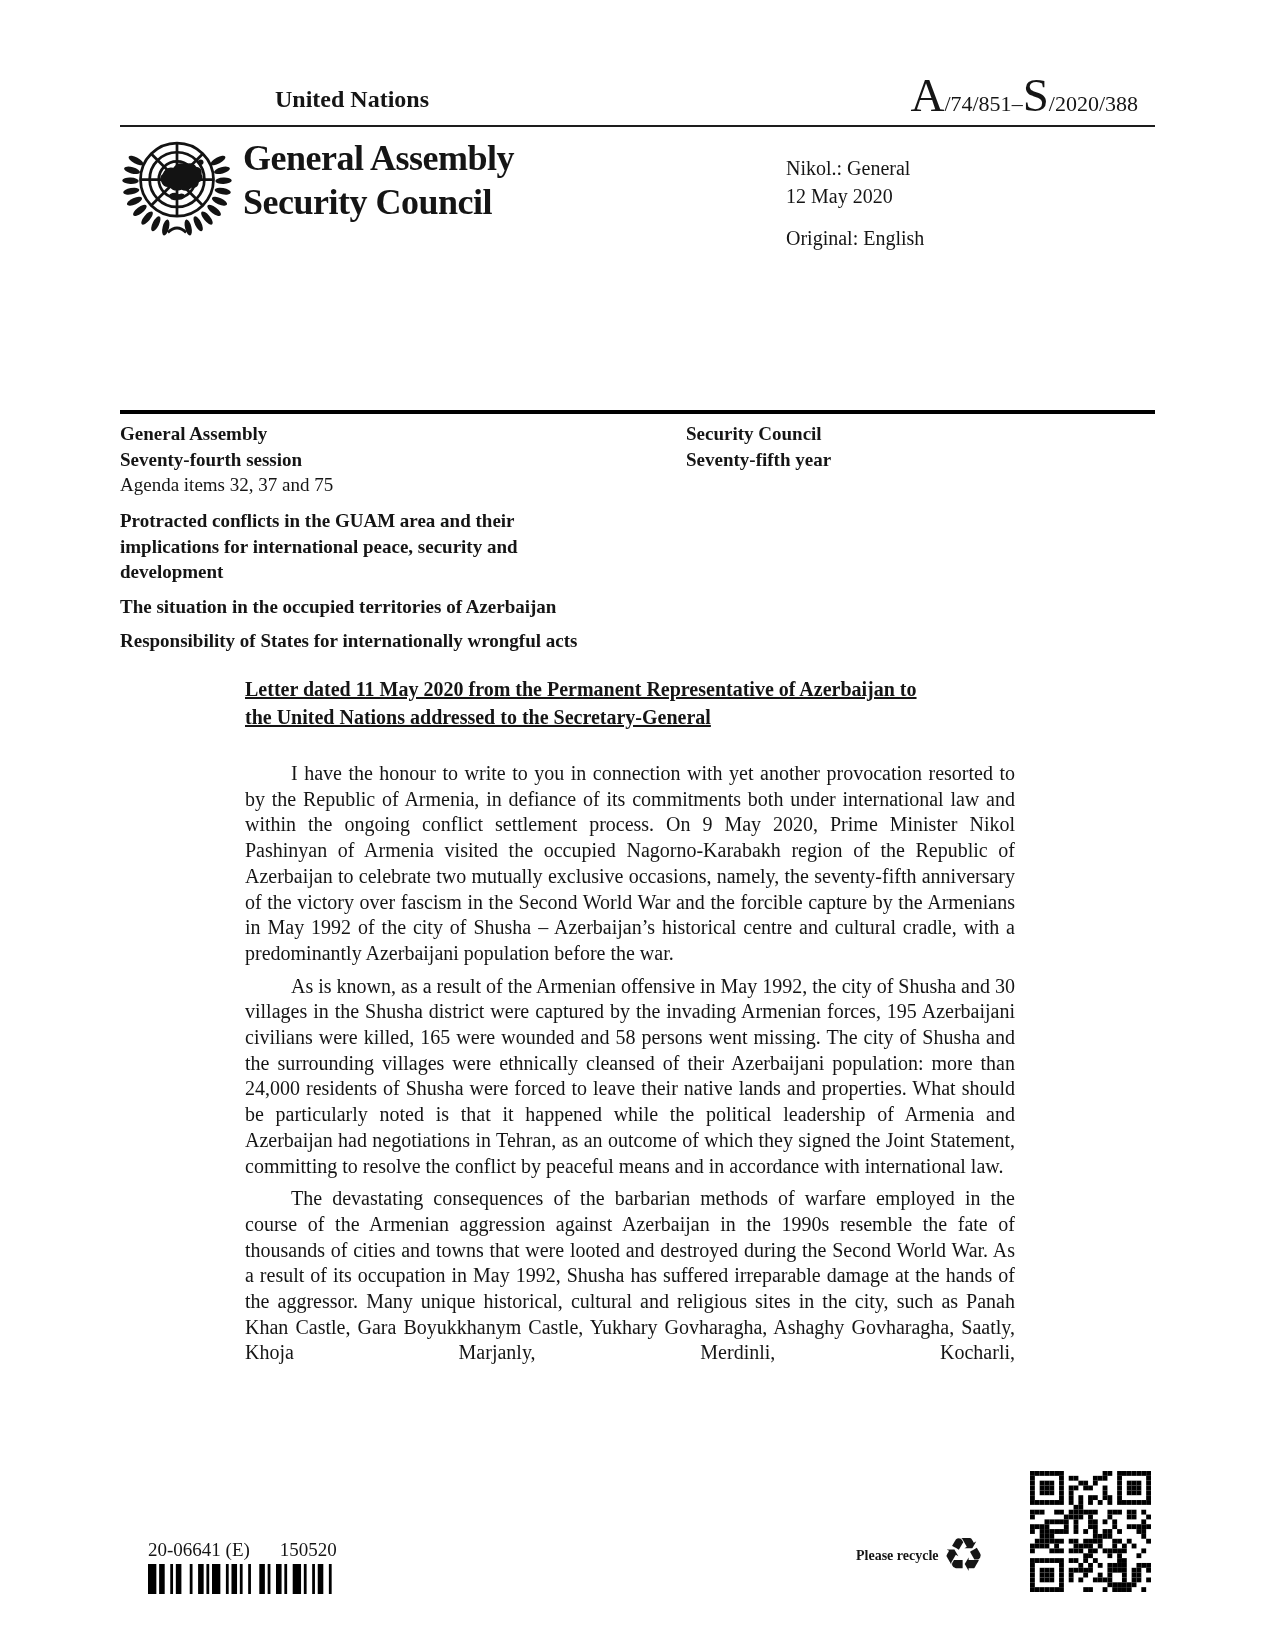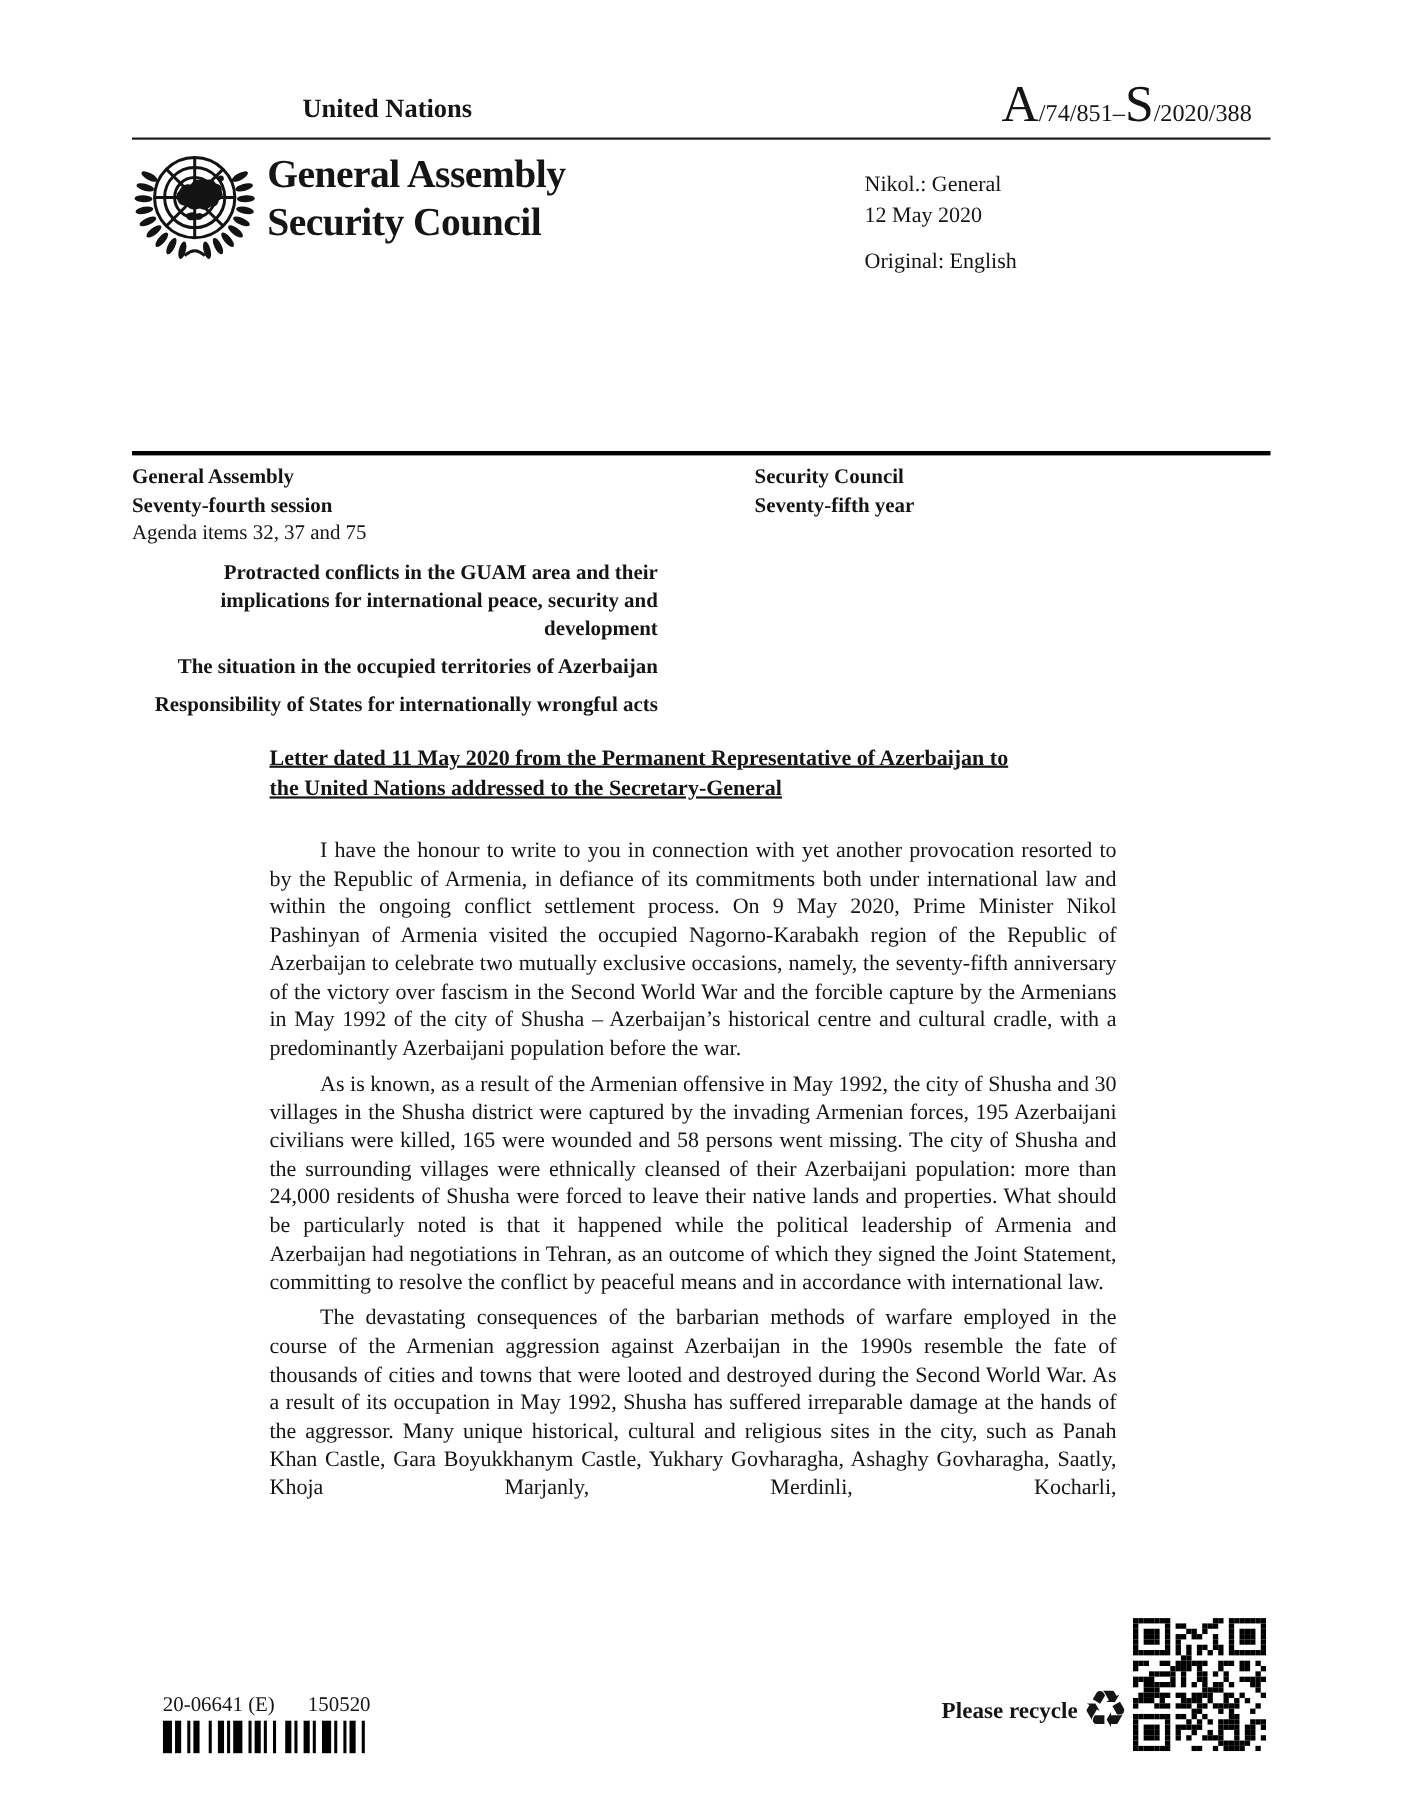--- a/index.html
+++ b/index.html
@@ -25,39 +25,39 @@
   .distr-original { margin-top:14px; }
 
   
   .col { top:421px; font-size:19px; line-height:25.5px; white-space:nowrap; }
   .col-ga { left:120px; }
   .col-sc { left:686px; }
   .col .b { font-weight:bold; }
 
   
   .topics { left:120px; top:508px; font-size:19px; line-height:25.5px; font-weight:bold; }
-  .topics p { margin:0 0 9px 0;text-align:right; }
+  .topics p { margin:0 0 9px 0; }
   .topics p.w { width:478px; }
   .topics p.nw { white-space:nowrap; }
 
   
   .letter { left:245px; top:676px; width:770px; }
   .letter h1 { margin:0 0 30px 0; font-size:20px; line-height:27.5px; font-weight:bold; width:672px;text-decoration:underline; }
   .letter p {
     margin:0 0 7px 0; font-size:20px; line-height:25.7px;
     text-align:justify; text-indent:46px;
   }
   .letter p.cutoff { text-align-last:justify; margin-bottom:0; }
 
   
   .footer-left { left:148px; top:1539px; font-size:19px; line-height:22px; }
   .footer-left .gap { display:inline-block; width:30px; }
   .barcode-svg { display:block; margin-top:3px; }
   .recycle { left:856px; top:1532px; display:flex; align-items:center; gap:4px; }
-  .recycle .label { font-size:21px; font-weight:bold;text-align:center; }
+  .recycle .label { font-size:14px; font-weight:bold;text-align:center; }
   .recycle .glyph { font-size:47px; line-height:1; font-family:"Liberation Serif","DejaVu Sans",serif; }
   .qr { left:1030px; top:1471px; }
 </style>
 </head>
 <body>
 
 <div class="abs org-name">United Nations</div>
 
 <div class="abs doc-symbol">
   <span class="big">A</span><span class="small">/74/851</span><span class="small">–</span><span class="big">S</span><span class="small">/2020/388</span>

